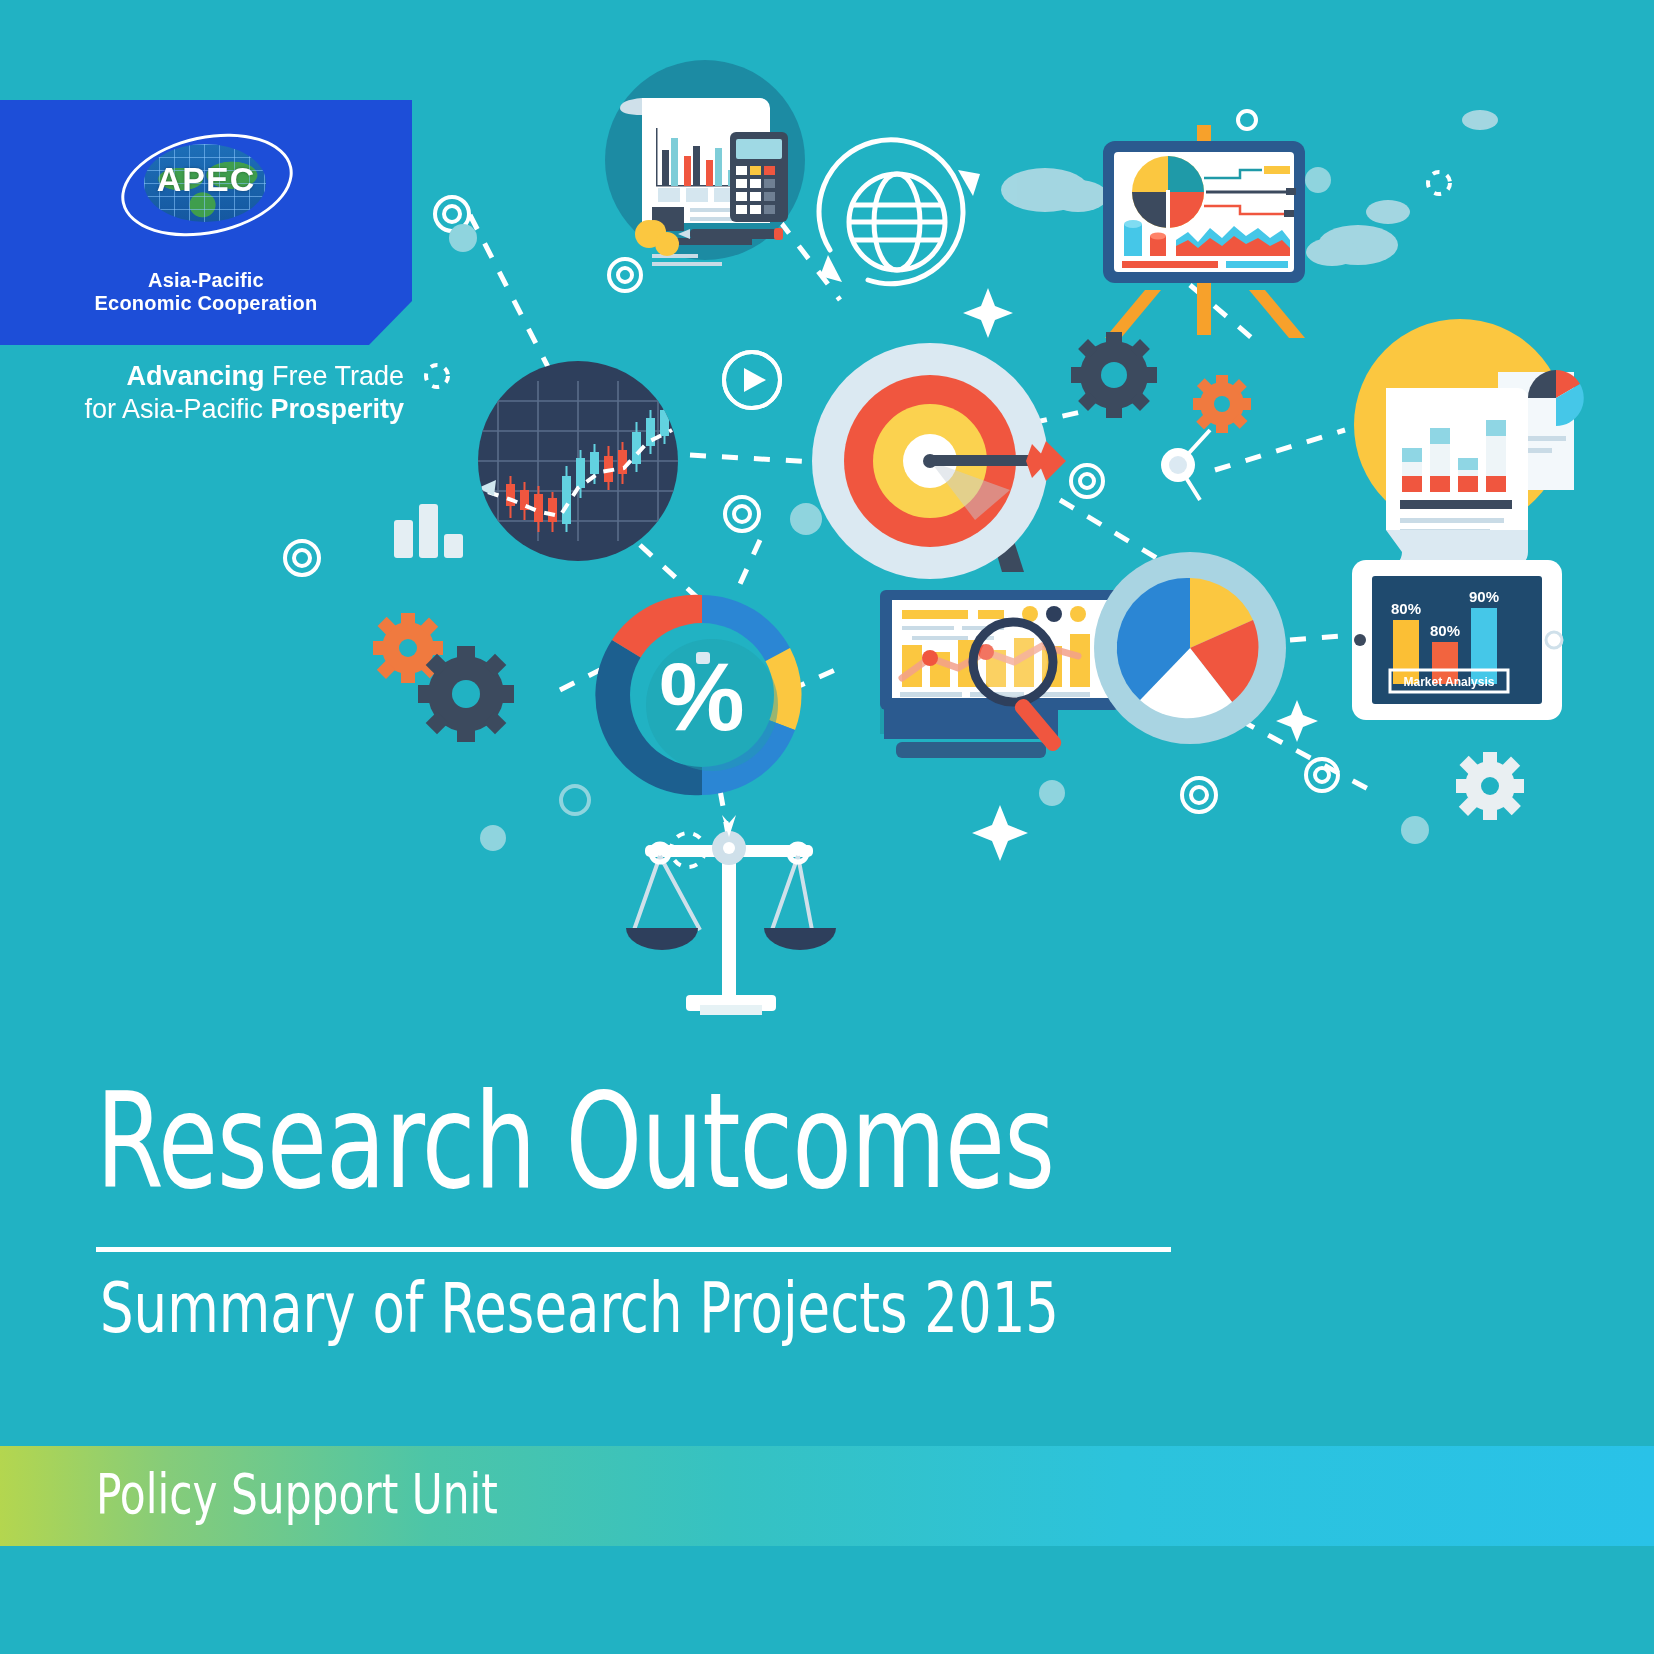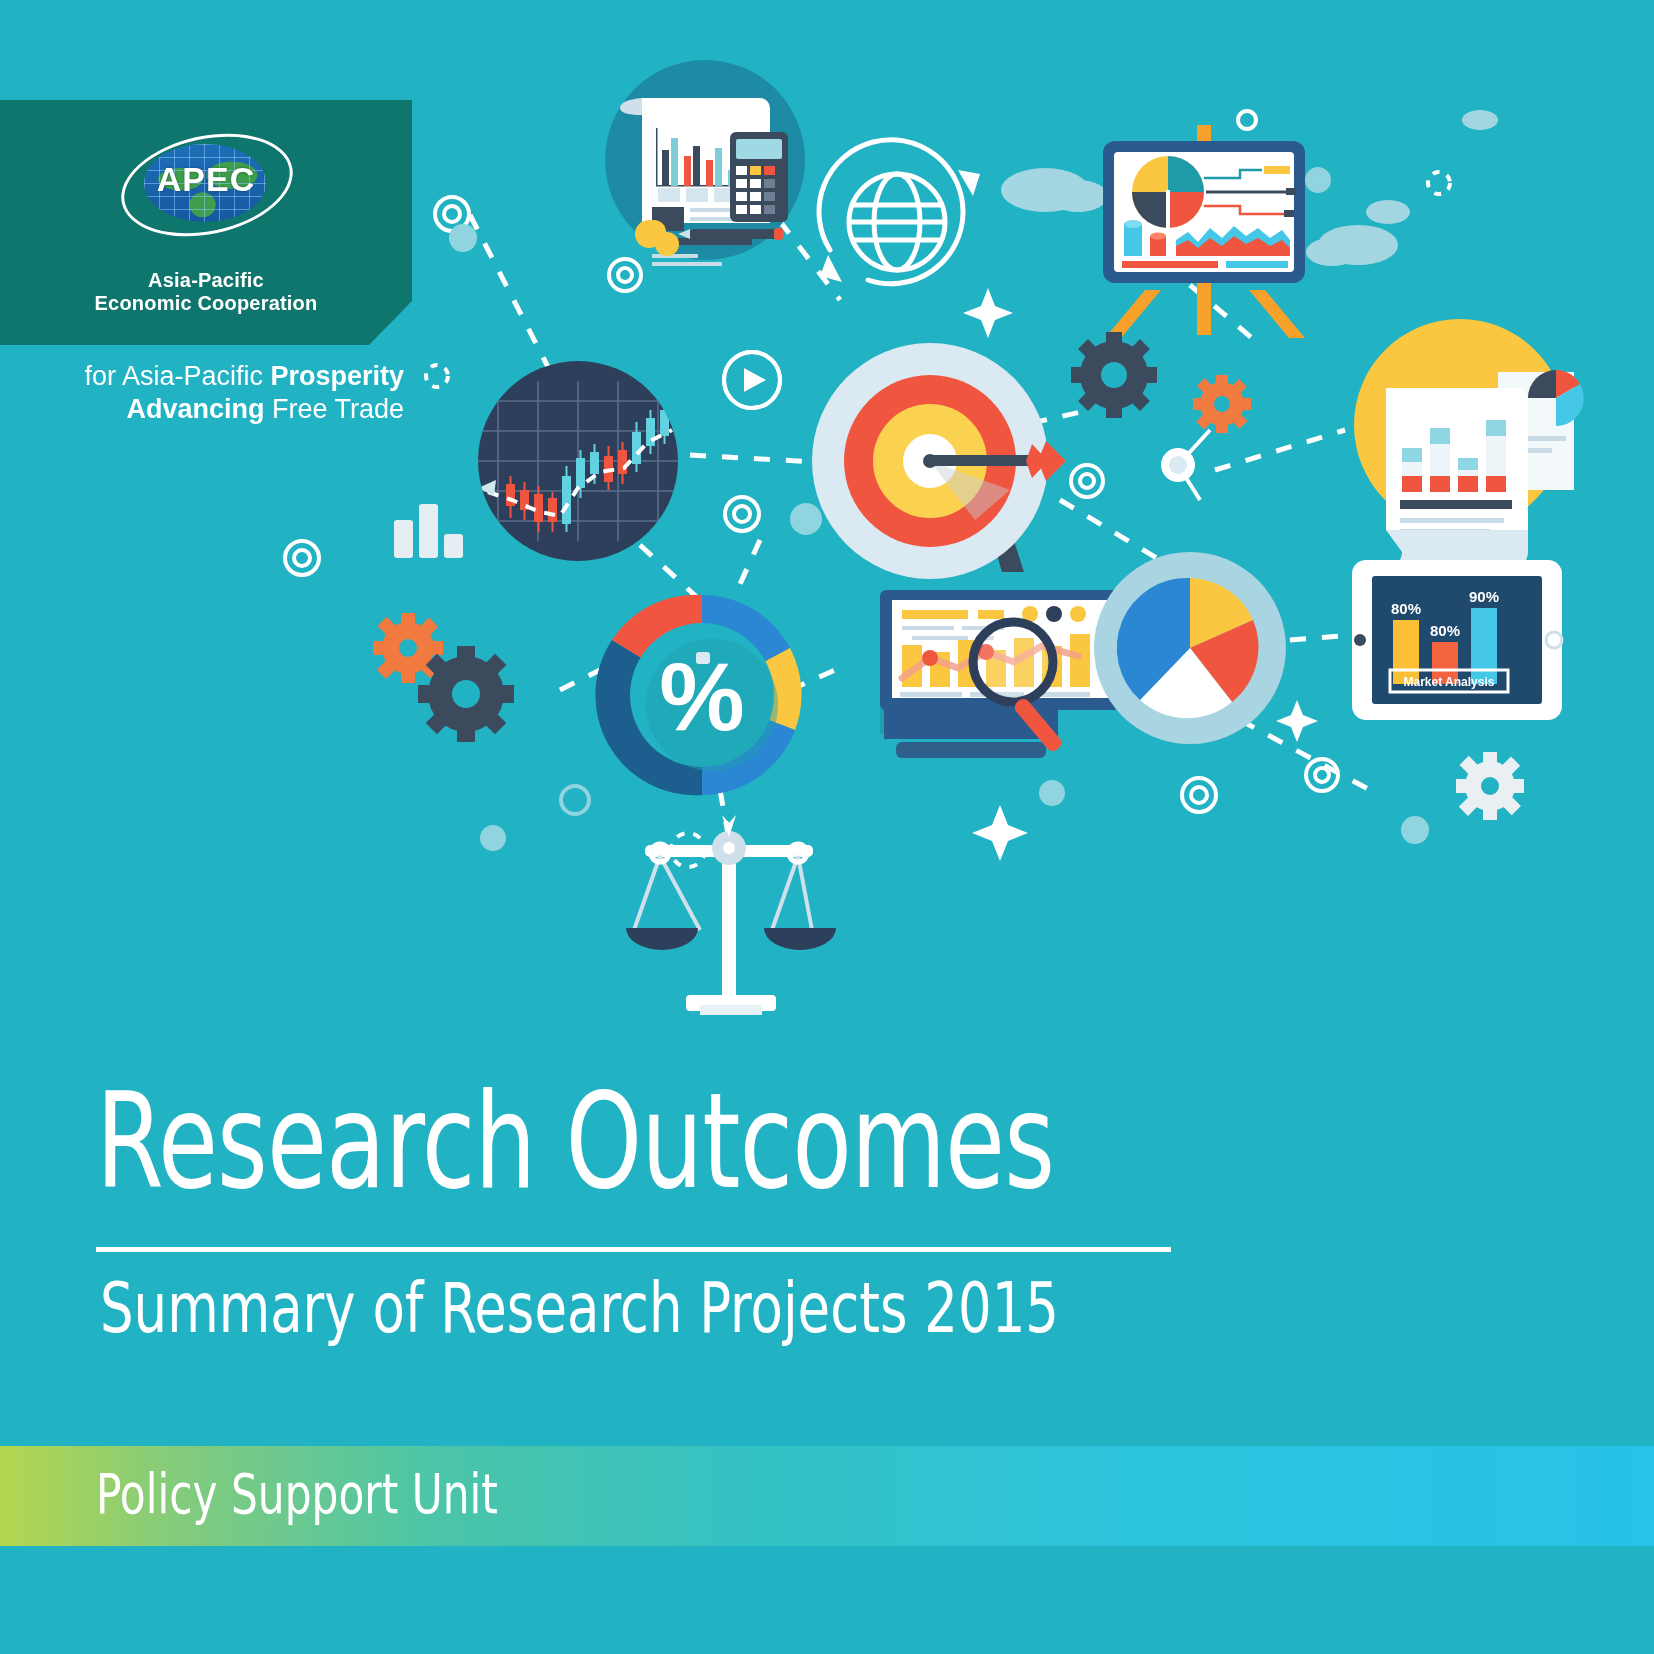--- a/index.html
+++ b/index.html
@@ -7,21 +7,21 @@
     width:1654px;height:1654px;
     background:#21b2c3;
     font-family:"Liberation Sans", sans-serif;
     overflow:hidden;position:relative;
   }
   .page{position:absolute;inset:0;background:#21b2c3;overflow:hidden;}
 
   
   .logo-block{
     position:absolute;left:0;top:100px;width:412px;height:245px;
-    background:#0f766e;
+    background:#1d4ed8;
   }
   .logo-notch{
     position:absolute;left:368px;top:300px;width:45px;height:46px;
     background:#21b2c3;
     clip-path:polygon(100% 0,100% 100%,0 100%);
   }
   .logo-inner{
     position:absolute;left:0;top:0;width:412px;height:245px;
     display:flex;flex-direction:column;align-items:center;justify-content:center;
   }
@@ -600,22 +600,22 @@
       </div>
       <div class="logo-text">
         <div>Asia-Pacific</div>
         <div>Economic Cooperation</div>
       </div>
     </div>
   </div>
   <div class="logo-notch"></div>
 
   <div class="tagline">
+    <div><b>Advancing</b><span> Free Trade</span></div>
     <div><span>for Asia-Pacific </span><b>Prosperity</b></div>
-    <div><b>Advancing</b><span> Free Trade</span></div>
   </div>
 
   <div class="title-area">
     <div class="main-title">Research Outcomes</div>
     <div class="title-rule"></div>
     <div class="sub-title">Summary of Research Projects 2015</div>
   </div>
 
   <div class="gradient-bar"></div>
   <div class="psu-text">Policy Support Unit</div>

